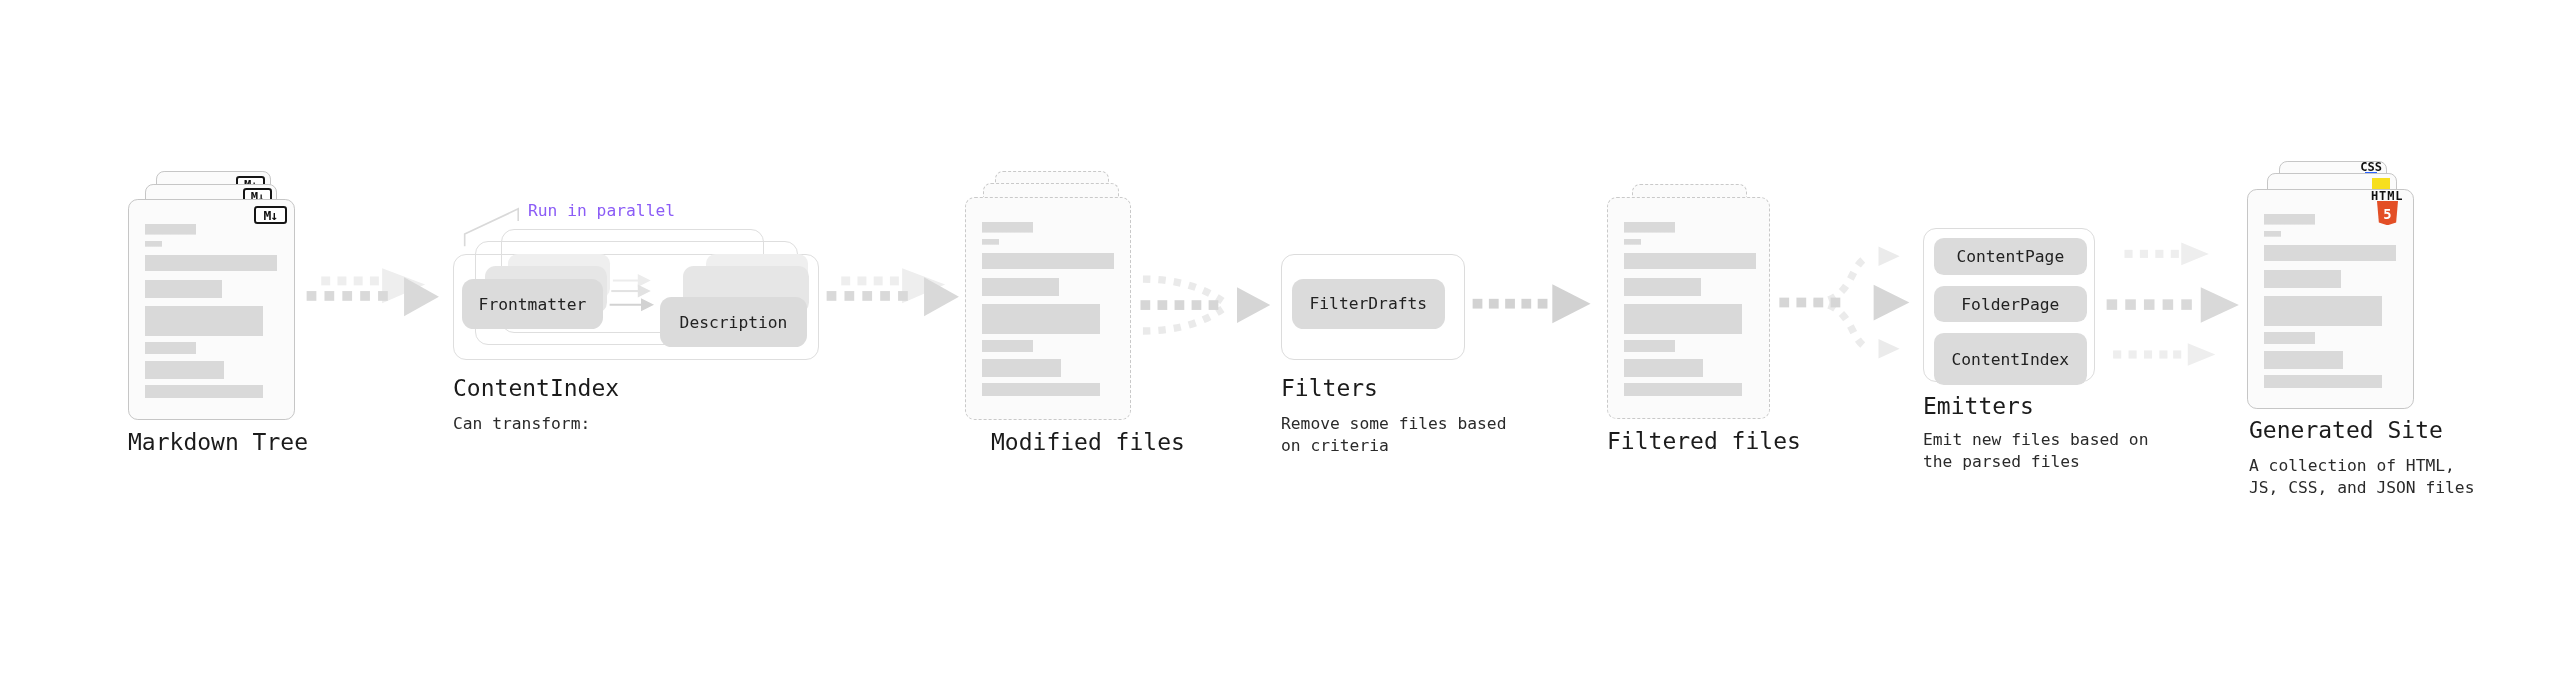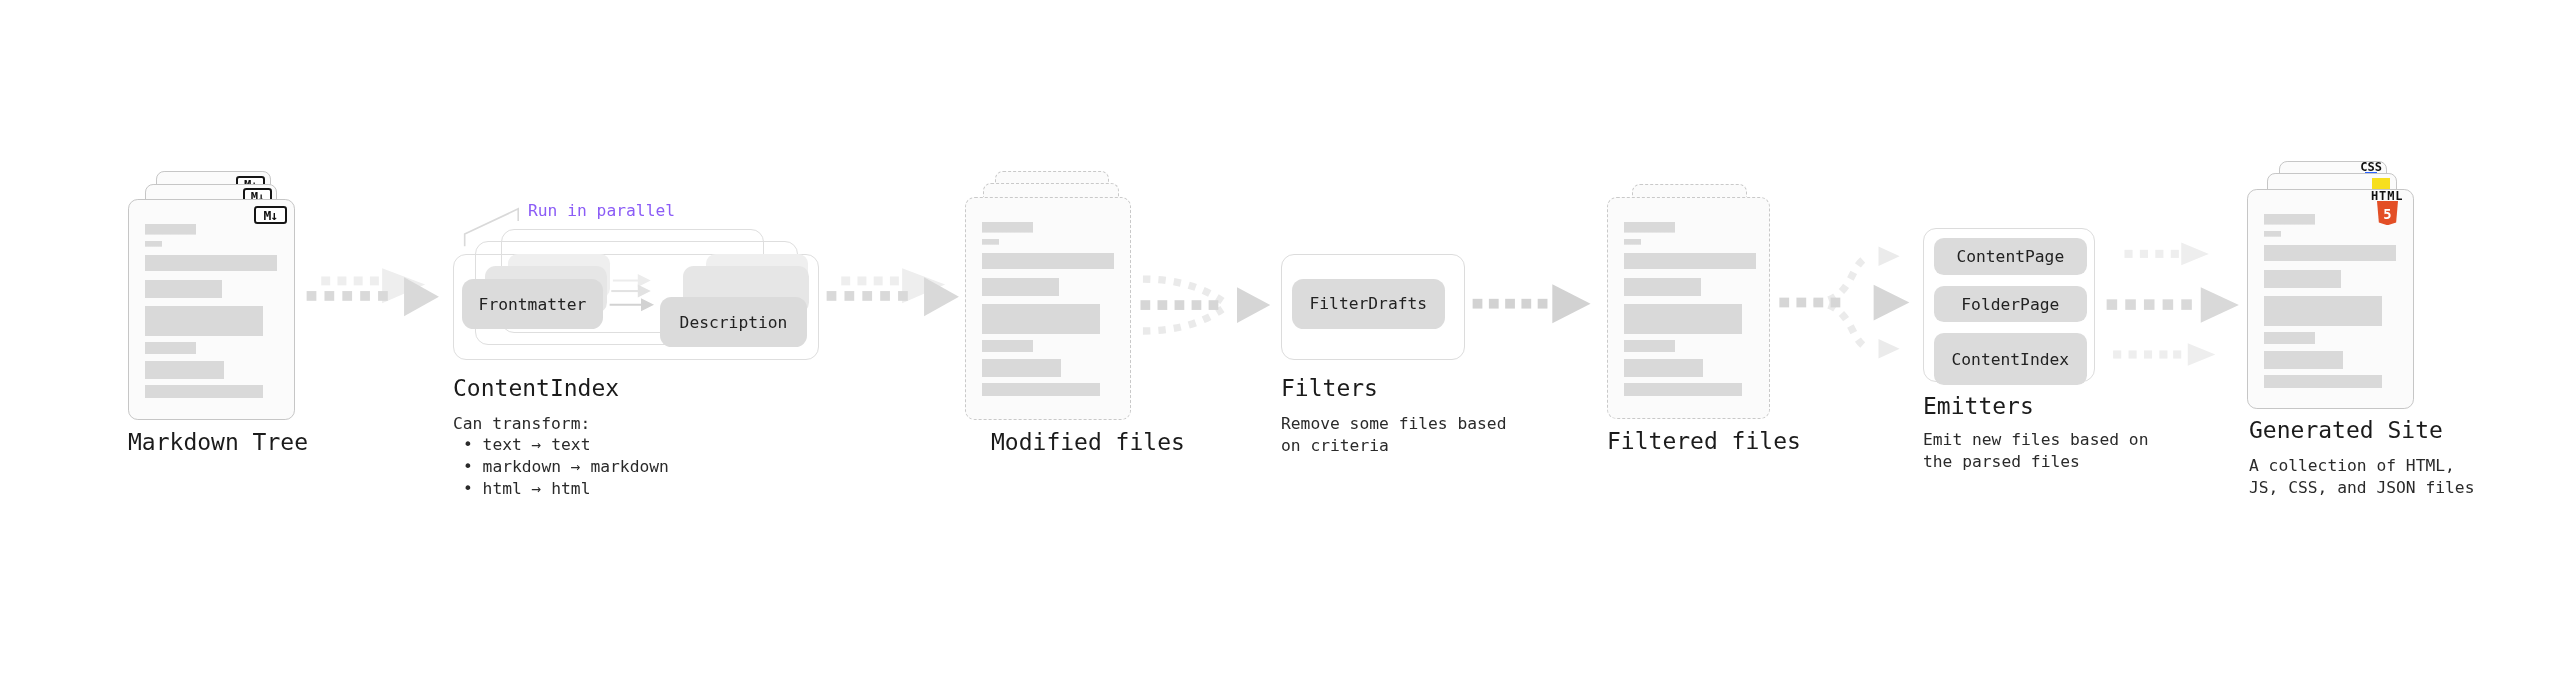--- a/index.html
+++ b/index.html
@@ -119,25 +119,20 @@
       </g>
     </svg>
 
     <svg class="abs" style="left:459px;top:199px;" width="73" height="53" viewBox="0 0 90 65">
       <polyline points="7,58 7,43 73,12 73,27" stroke="#d9d9d9" stroke-width="2" fill="none"></polyline>
     </svg>
     <div class="note" style="left:528px;top:201px;">Run in parallel</div>
   </div>
   <div class="caption" style="left:453px;top:375px;">ContentIndex</div>
   <div class="desc" style="left:453px;top:413px;">Can transform:</div>
-  <div class="bullets" style="left:463px;top:434px;">
-    <div>• text → text</div>
-    <div>• markdown → markdown</div>
-    <div>• html → html</div>
-  </div>
 
   <svg class="abs" style="left:825px;top:265px;" width="138" height="57" viewBox="0 0 170 70">
     <g fill="#eeeeee">
       <rect x="20" y="14" width="11" height="11"></rect>
         <rect x="40" y="14" width="11" height="11"></rect>
       <rect x="60" y="14" width="11" height="11"></rect>
         <rect x="80" y="14" width="11" height="11"></rect>
       <polygon points="95,4 148,24 95,47"></polygon>
     </g>
     <g fill="#d9d9d9">

